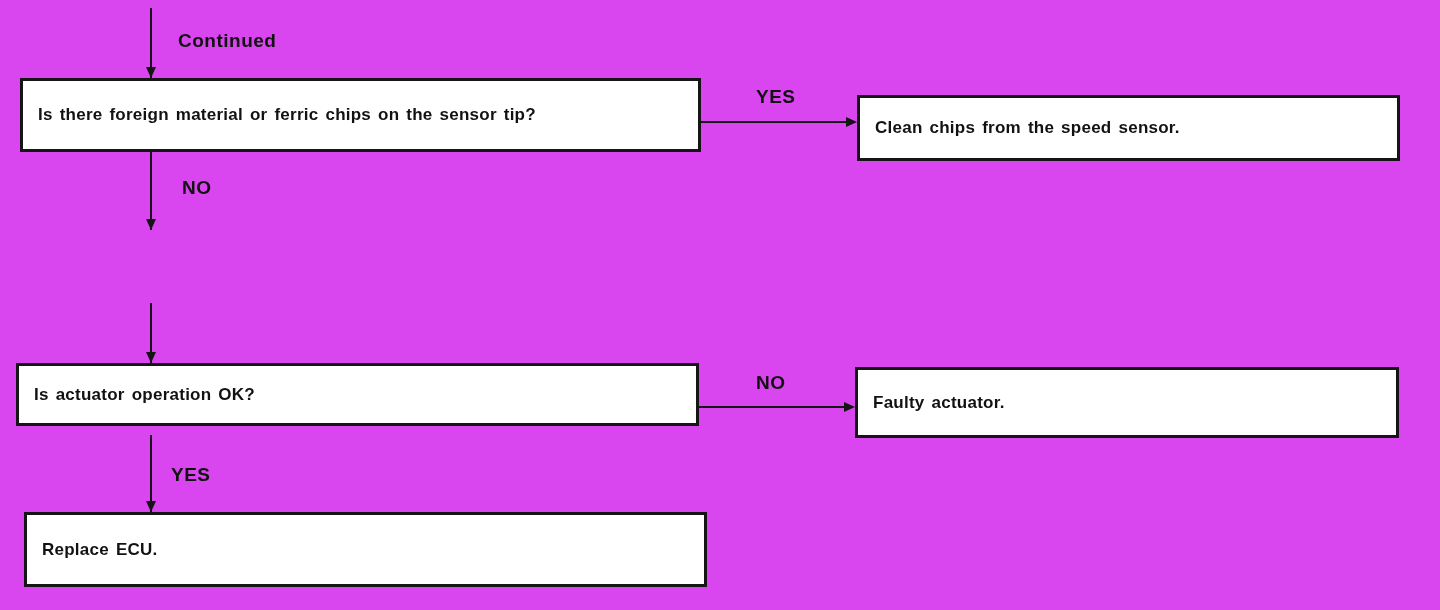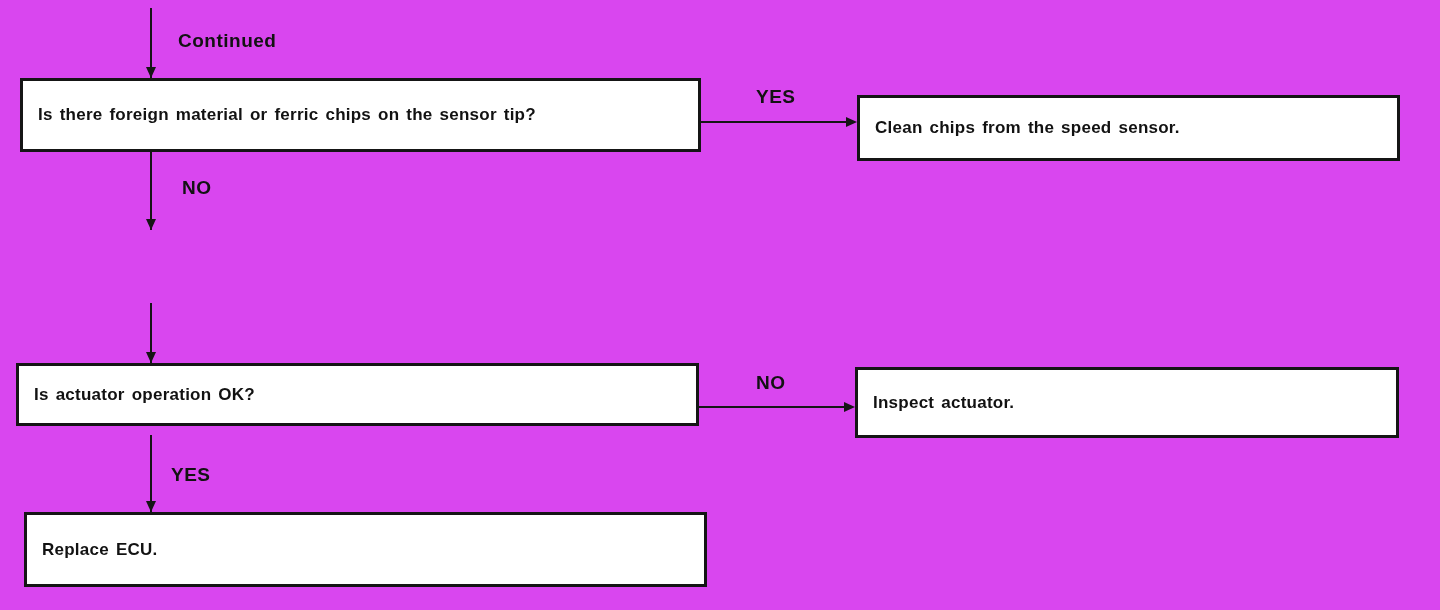--- a/index.html
+++ b/index.html
@@ -99,21 +99,21 @@
 
   <div class="node" id="n-q-actuator">
     <span class="node-text">Is actuator operation OK?</span>
   </div>
 
   <div class="hline" style="left:699px; top:406px; width:145px;"></div>
   <div class="head-right" style="left:844px; top:402px;"></div>
   <span class="edge-label" style="left:756px; top:373px;">NO</span>
 
   <div class="node" id="n-faulty">
-    <span class="node-text">Inspect actuator.</span>
+    <span class="node-text">Faulty actuator.</span>
   </div>
 
   <div class="vline" style="left:150px; top:435px; height:77px;"></div>
   <div class="head-down" style="left:146px; top:501px;"></div>
   <span class="edge-label" style="left:171px; top:465px;">YES</span>
 
   <div class="node" id="n-replace">
     <span class="node-text">Replace ECU.</span>
   </div>
 

